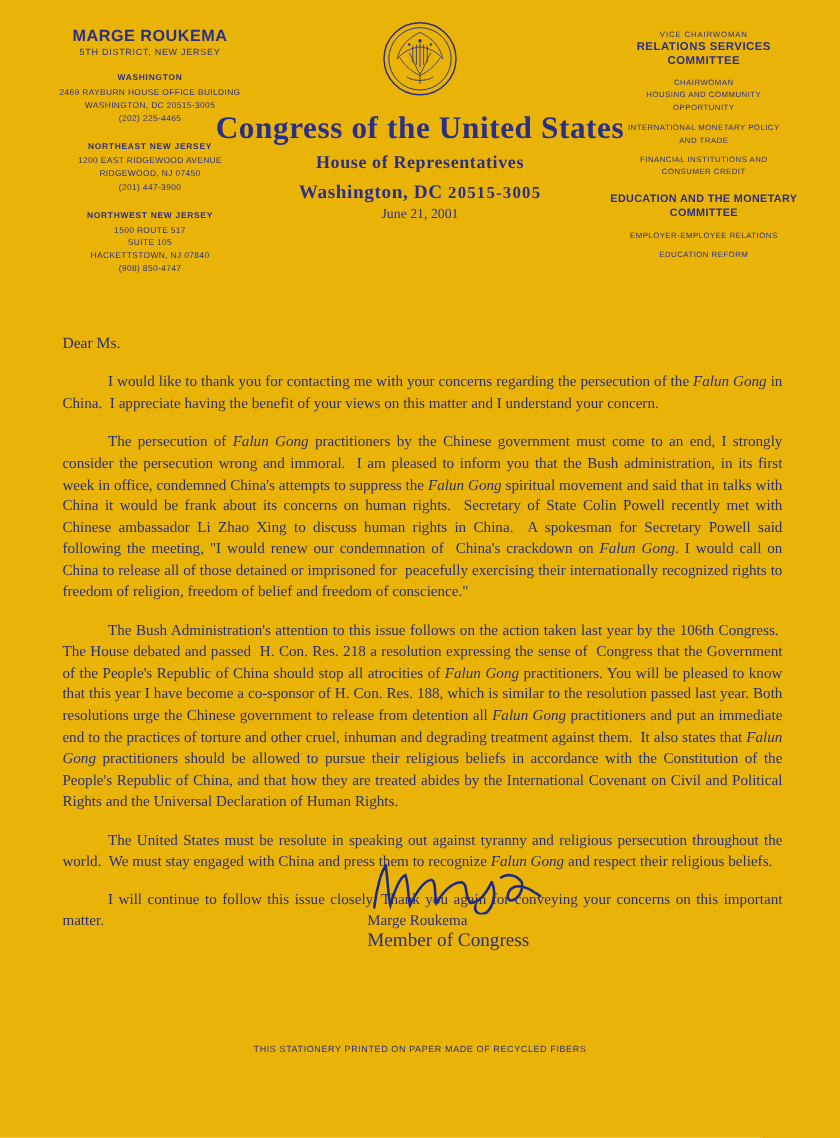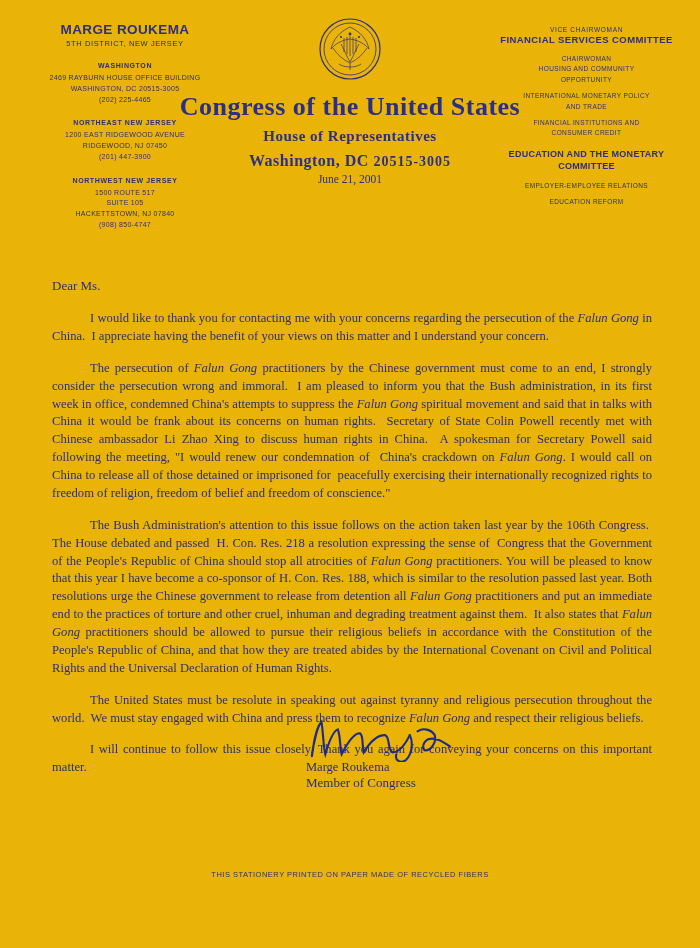--- a/index.html
+++ b/index.html
@@ -180,21 +180,21 @@
   }
   .sig-mark {
     height: 46px;
     margin-top: 2px;
   }
   .sig-name {
     font-size: 12.5px;
     margin-left: 6px;
   }
   .sig-role {
-    font-size: 13px;
+    font-size: 16px;
     margin-left: 6px;
   }
 
   
   .footer {
     position: absolute;
     left: 0;
     right: 0;
     top: 870px;
     text-align: center;
@@ -262,21 +262,21 @@
       <div class="house-title">House of Representatives</div>
       <div class="city-line">
         <span>Washington, DC</span>
         <span class="zip">20515-3005</span>
       </div>
       <div class="date-line">June 21, 2001</div>
     </div>
 
     <div class="lh-right">
       <div class="rh-sub">VICE CHAIRWOMAN</div>
-      <div class="rh-title">FINANCIAL SERVICES COMMITTEE</div>
+      <div class="rh-title">RELATIONS SERVICES COMMITTEE</div>
       <div class="rh-block">
         <div>CHAIRWOMAN</div>
         <div>HOUSING AND COMMUNITY</div>
         <div>OPPORTUNITY</div>
         <div class="rh-sep"></div>
         <div>INTERNATIONAL MONETARY POLICY</div>
         <div>AND TRADE</div>
         <div class="rh-sep"></div>
         <div>FINANCIAL INSTITUTIONS AND</div>
         <div>CONSUMER CREDIT</div>

